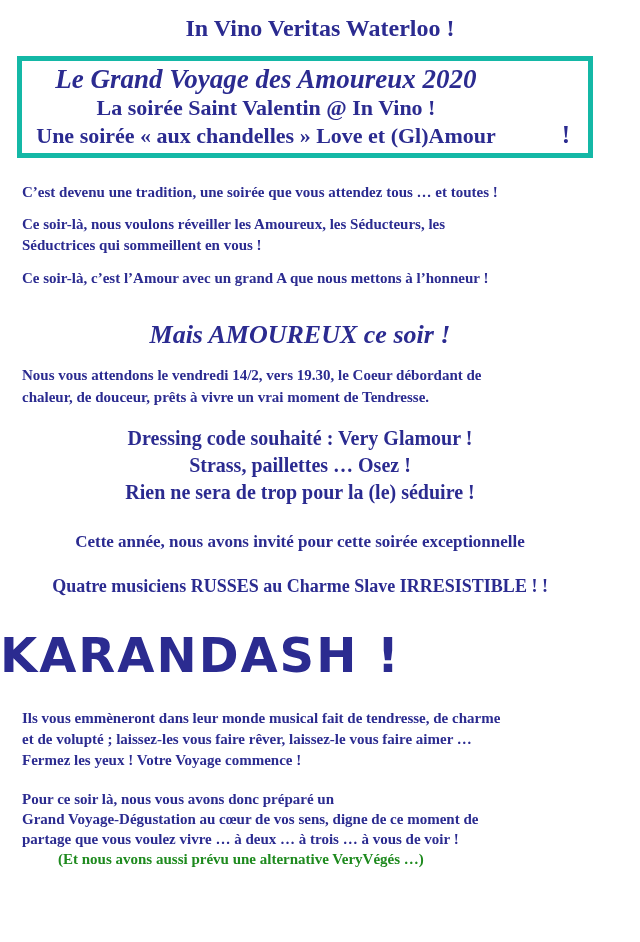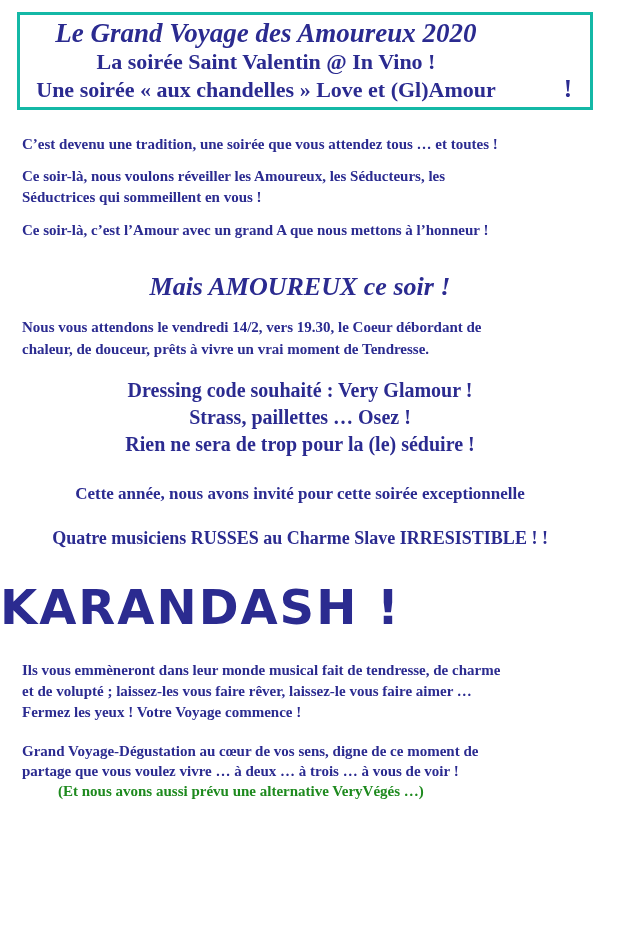--- a/index.html
+++ b/index.html
@@ -15,21 +15,21 @@
 
   .page-title {
     margin-top: 12px;
     font-size: 24px; line-height: 32px;
     text-align: center;
   }
 
   .header-box {
     box-sizing: border-box;
     margin: 12px 47px 0 17px;      
-    border: 3px solid #14b8a6;
+    border: 5px solid #14b8a6;
     padding: 3px 0;
     position: relative;
   }
   .header-box-inner { padding-right: 78px; text-align: center; }
   .hb-line1 { font-size: 27px; line-height: 30px; font-style: italic; }
   .hb-line2 { font-size: 22px; line-height: 28px; }
   .hb-line3 { font-size: 22px; line-height: 28px; }
   .hb-excl  { position: absolute; right: 18px; bottom: 4px; font-size: 25px; }
 
   .col { margin-left: 22px; width: 556px; }   
@@ -61,20 +61,21 @@
 
   .band-desc { margin-top: 20px; font-size: 15px; line-height: 21px; }
   .closing   { margin-top: 18px; font-size: 15px; line-height: 20px; }
   .green-line { color: #1E8A1E; margin-left: 36px; }
 </style>
 </head>
 <body>
 
 <div>
 
+  <div class="page-title nowrap">In Vino Veritas Waterloo !</div>
 
   <div class="header-box">
     <div class="header-box-inner">
       <div class="hb-line1 nowrap">Le Grand Voyage des Amoureux 2020</div>
       <div class="hb-line2 nowrap">La soirée Saint Valentin @ In Vino !</div>
       <div class="hb-line3 nowrap">Une soirée « aux chandelles » Love et (Gl)Amour</div>
     </div>
     <span class="hb-excl">!</span>
   </div>
 
@@ -112,19 +113,20 @@
 
   <div class="col">
 
     <div class="band-desc">
       <div class="nowrap">Ils vous emmèneront dans leur monde musical fait de tendresse, de charme</div>
       <div class="nowrap">et de volupté ; laissez-les vous faire rêver, laissez-le vous faire aimer …</div>
       <div class="nowrap">Fermez les yeux ! Votre Voyage commence !</div>
     </div>
 
     <div class="closing">
+      <div class="nowrap">Pour ce soir là, nous vous avons donc préparé un</div>
       <div class="nowrap">Grand Voyage-Dégustation au cœur de vos sens,  digne de ce moment de</div>
       <div class="nowrap">partage que vous voulez vivre … à deux … à trois … à vous de voir !</div>
       <div class="nowrap green-line">(Et nous avons aussi prévu une alternative VeryVégés …)</div>
     </div>
   </div>
 
 </div>
 
 </body></html>

